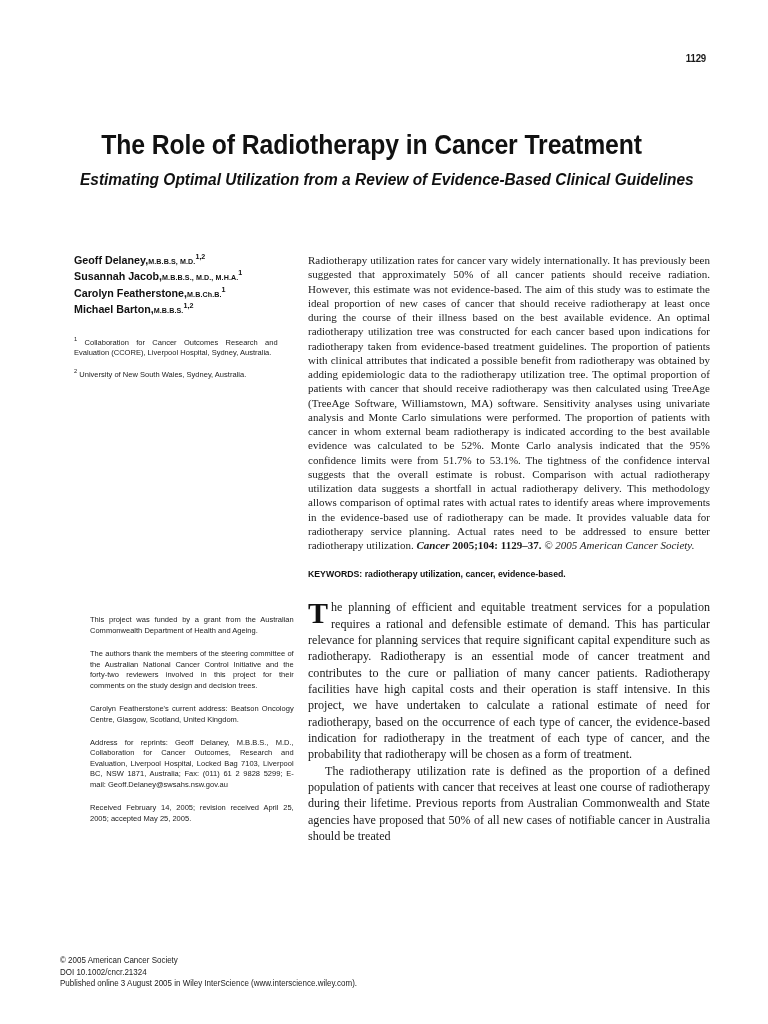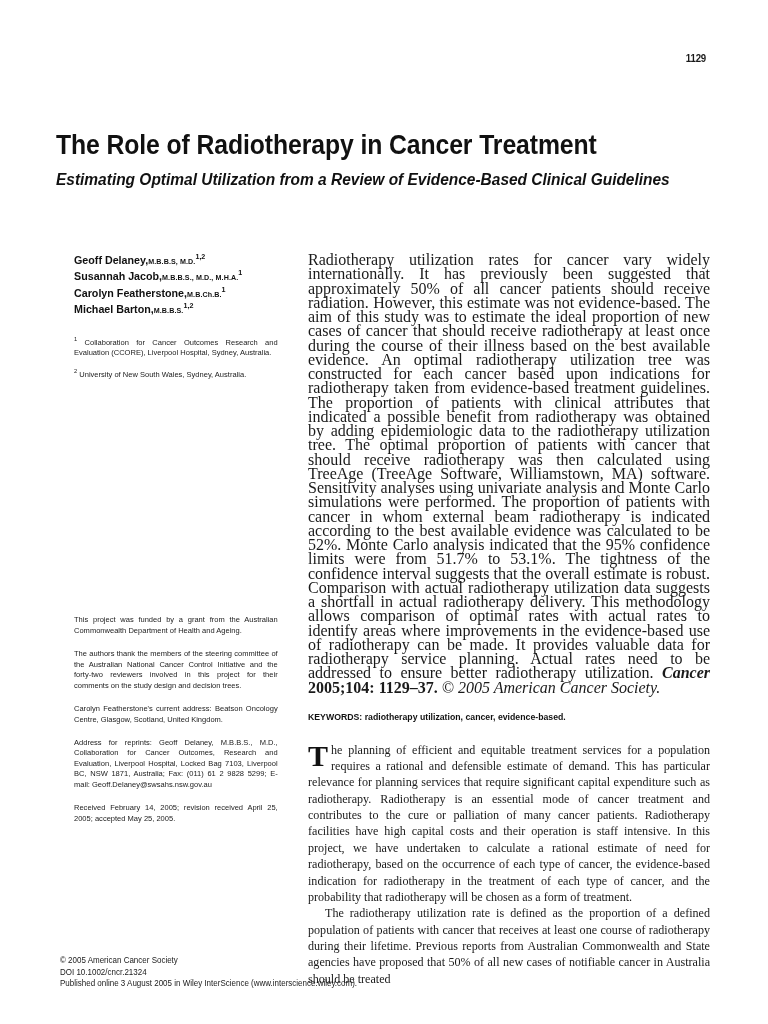--- a/index.html
+++ b/index.html
@@ -30,23 +30,24 @@
     font-size: 11px;
     letter-spacing: -0.2px;
     color: #1a1a1a;
     transform: scaleX(0.88);
     transform-origin: right center;
   }
 
   
   .title-block {
     position: absolute;
-    left: 56px;
+    left: 80px;
     top: 130px;
     width: 648px;
+    text-align: center;
   }
   .title {
     font-family: "Liberation Sans", sans-serif;
     font-weight: bold;
     font-size: 27.5px;
     line-height: 30px;
     letter-spacing: -0.1px;
     color: #111111;
     transform: scaleX(0.90);
     transform-origin: left center;
@@ -120,21 +121,21 @@
   }
   .aff-first { margin-top: 19px; }
   .aff-second { margin-top: 11px; }
 
   .notes-lower { margin-top: 0; }
   .notes-lower .note + .note { margin-top: 12.5px; }
 
   
   .abstract {
     font-family: "Liberation Serif", serif;
-    font-size: 16px;
+    font-size: 11px;
     line-height: 14.25px;
     text-align: justify;
     color: #1a1a1a;
     hyphens: manual;
   }
   .abstract .cite-journal {
     font-weight: bold;
     font-style: italic;
   }
   .abstract .cite-bold { font-weight: bold; }
@@ -219,21 +220,21 @@
     <div class="note aff-first">
       <sup>1</sup>
       <span>Collaboration for Cancer Outcomes Research and Evaluation (CCORE), Liverpool Hospital, Sydney, Australia.</span>
     </div>
 
     <div class="note aff-second">
       <sup>2</sup>
       <span>University of New South Wales, Sydney, Australia.</span>
     </div>
 
-    <div class="notes-lower" style="margin-top:235px;">
+    <div class="notes-lower" style="margin-top:235px;margin-left:16px;">
       <div class="note">This project was funded by a grant from the Australian Commonwealth Department of Health and Ageing.</div>
       <div class="note">The authors thank the members of the steering committee of the Australian National Cancer Control Initiative and the forty-two reviewers involved in this project for their comments on the study design and decision trees.</div>
       <div class="note">Carolyn Featherstone's current address: Beatson Oncology Centre, Glasgow, Scotland, United Kingdom.</div>
       <div class="note">Address for reprints: Geoff Delaney, M.B.B.S., M.D., Collaboration for Cancer Outcomes, Research and Evaluation, Liverpool Hospital, Locked Bag 7103, Liverpool BC, NSW 1871, Australia; Fax: (011) 61 2 9828 5299; E-mail: Geoff.Delaney@swsahs.nsw.gov.au</div>
       <div class="note">Received February 14, 2005; revision received April 25, 2005; accepted May 25, 2005.</div>
     </div>
 
   </div>
 
   <div class="col-right">

